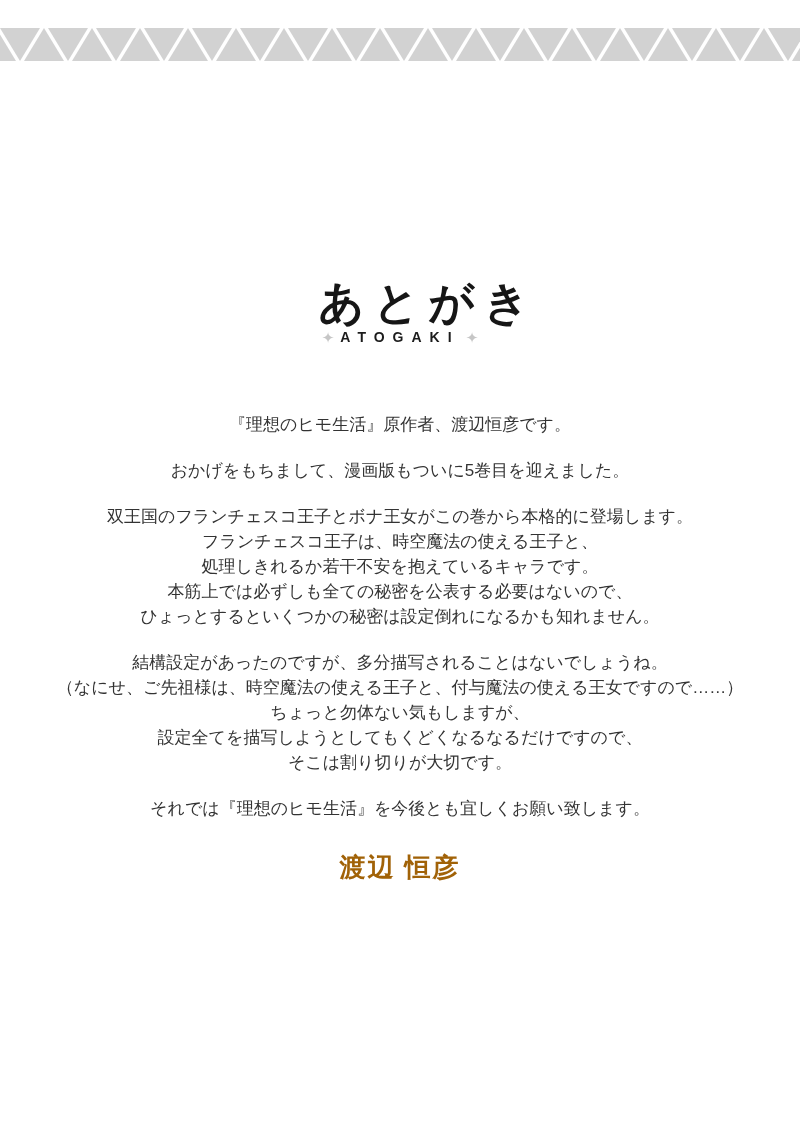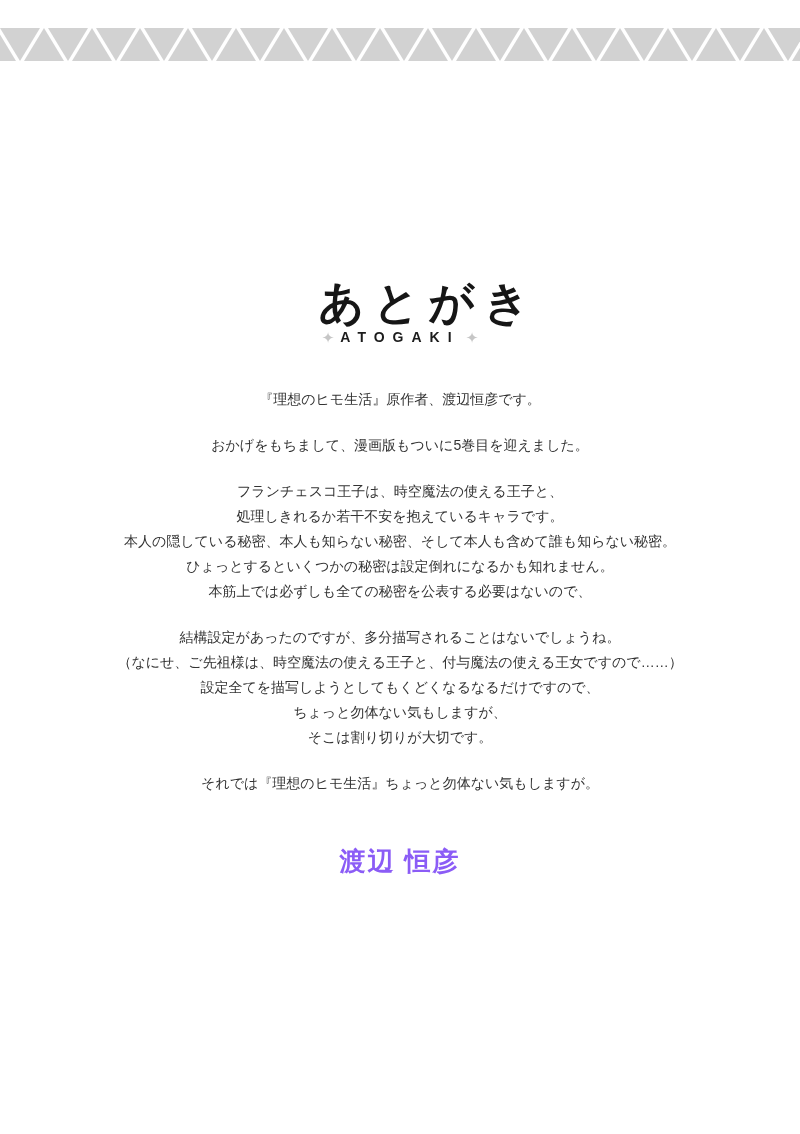--- a/index.html
+++ b/index.html
@@ -52,37 +52,37 @@
     justify-content: center;
     gap: 6px;
   }
   .sparkle {
     color: #c6c6c6;
     font-size: 15px;
     letter-spacing: 0;
     line-height: 13px;
   }
   .body-text {
-    margin-top: 43px;
-    font-size: 14px;
+    margin-top: 68px;
+    font-size: 17px;
     line-height: 25px;
     color: #333333;
   }
   .para {
     margin: 0 0 21px 0;
   }
   .para:last-child {
     margin-bottom: 0;
   }
   .signature {
-    margin-top: 50px;
+    margin-top: 31px;
     font-size: 26px;
     line-height: 30px;
     font-weight: 700;
-    color: #8b5cf6;
+    color: #a16207;
     letter-spacing: 2px;
   }
 </style>
 </head>
 <body>
 
 <div class="page">
 
   <div class="zigzag-wrap">
     <svg id="zigzag" width="800" height="33" viewBox="0 0 800 33" xmlns="http://www.w3.org/2000/svg">
@@ -137,34 +137,34 @@
     </div>
 
     <div class="body-text">
       <div class="para">
           <div class="line">『理想のヒモ生活』原作者、渡辺恒彦です。</div>
         </div>
       <div class="para">
           <div class="line">おかげをもちまして、漫画版もついに5巻目を迎えました。</div>
         </div>
       <div class="para">
+          <div class="line">双王国のフランチェスコ王子とボナ王女がこの巻から本格的に登場します。</div>
           <div class="line">フランチェスコ王子は、時空魔法の使える王子と、</div>
           <div class="line">処理しきれるか若干不安を抱えているキャラです。</div>
-          <div class="line">本人の隠している秘密、本人も知らない秘密、そして本人も含めて誰も知らない秘密。</div>
+          <div class="line">本筋上では必ずしも全ての秘密を公表する必要はないので、</div>
           <div class="line">ひょっとするといくつかの秘密は設定倒れになるかも知れません。</div>
-          <div class="line">本筋上では必ずしも全ての秘密を公表する必要はないので、</div>
         </div>
       <div class="para">
           <div class="line">結構設定があったのですが、多分描写されることはないでしょうね。</div>
           <div class="line">（なにせ、ご先祖様は、時空魔法の使える王子と、付与魔法の使える王女ですので……）</div>
+          <div class="line">ちょっと勿体ない気もしますが、</div>
           <div class="line">設定全てを描写しようとしてもくどくなるなるだけですので、</div>
-          <div class="line">ちょっと勿体ない気もしますが、</div>
           <div class="line">そこは割り切りが大切です。</div>
         </div>
       <div class="para">
-          <div class="line">それでは『理想のヒモ生活』ちょっと勿体ない気もしますが。</div>
+          <div class="line">それでは『理想のヒモ生活』を今後とも宜しくお願い致します。</div>
         </div>
     </div>
 
     <div class="signature">渡辺 恒彦</div>
 
   </div>
 </div>
 
 </body></html>

